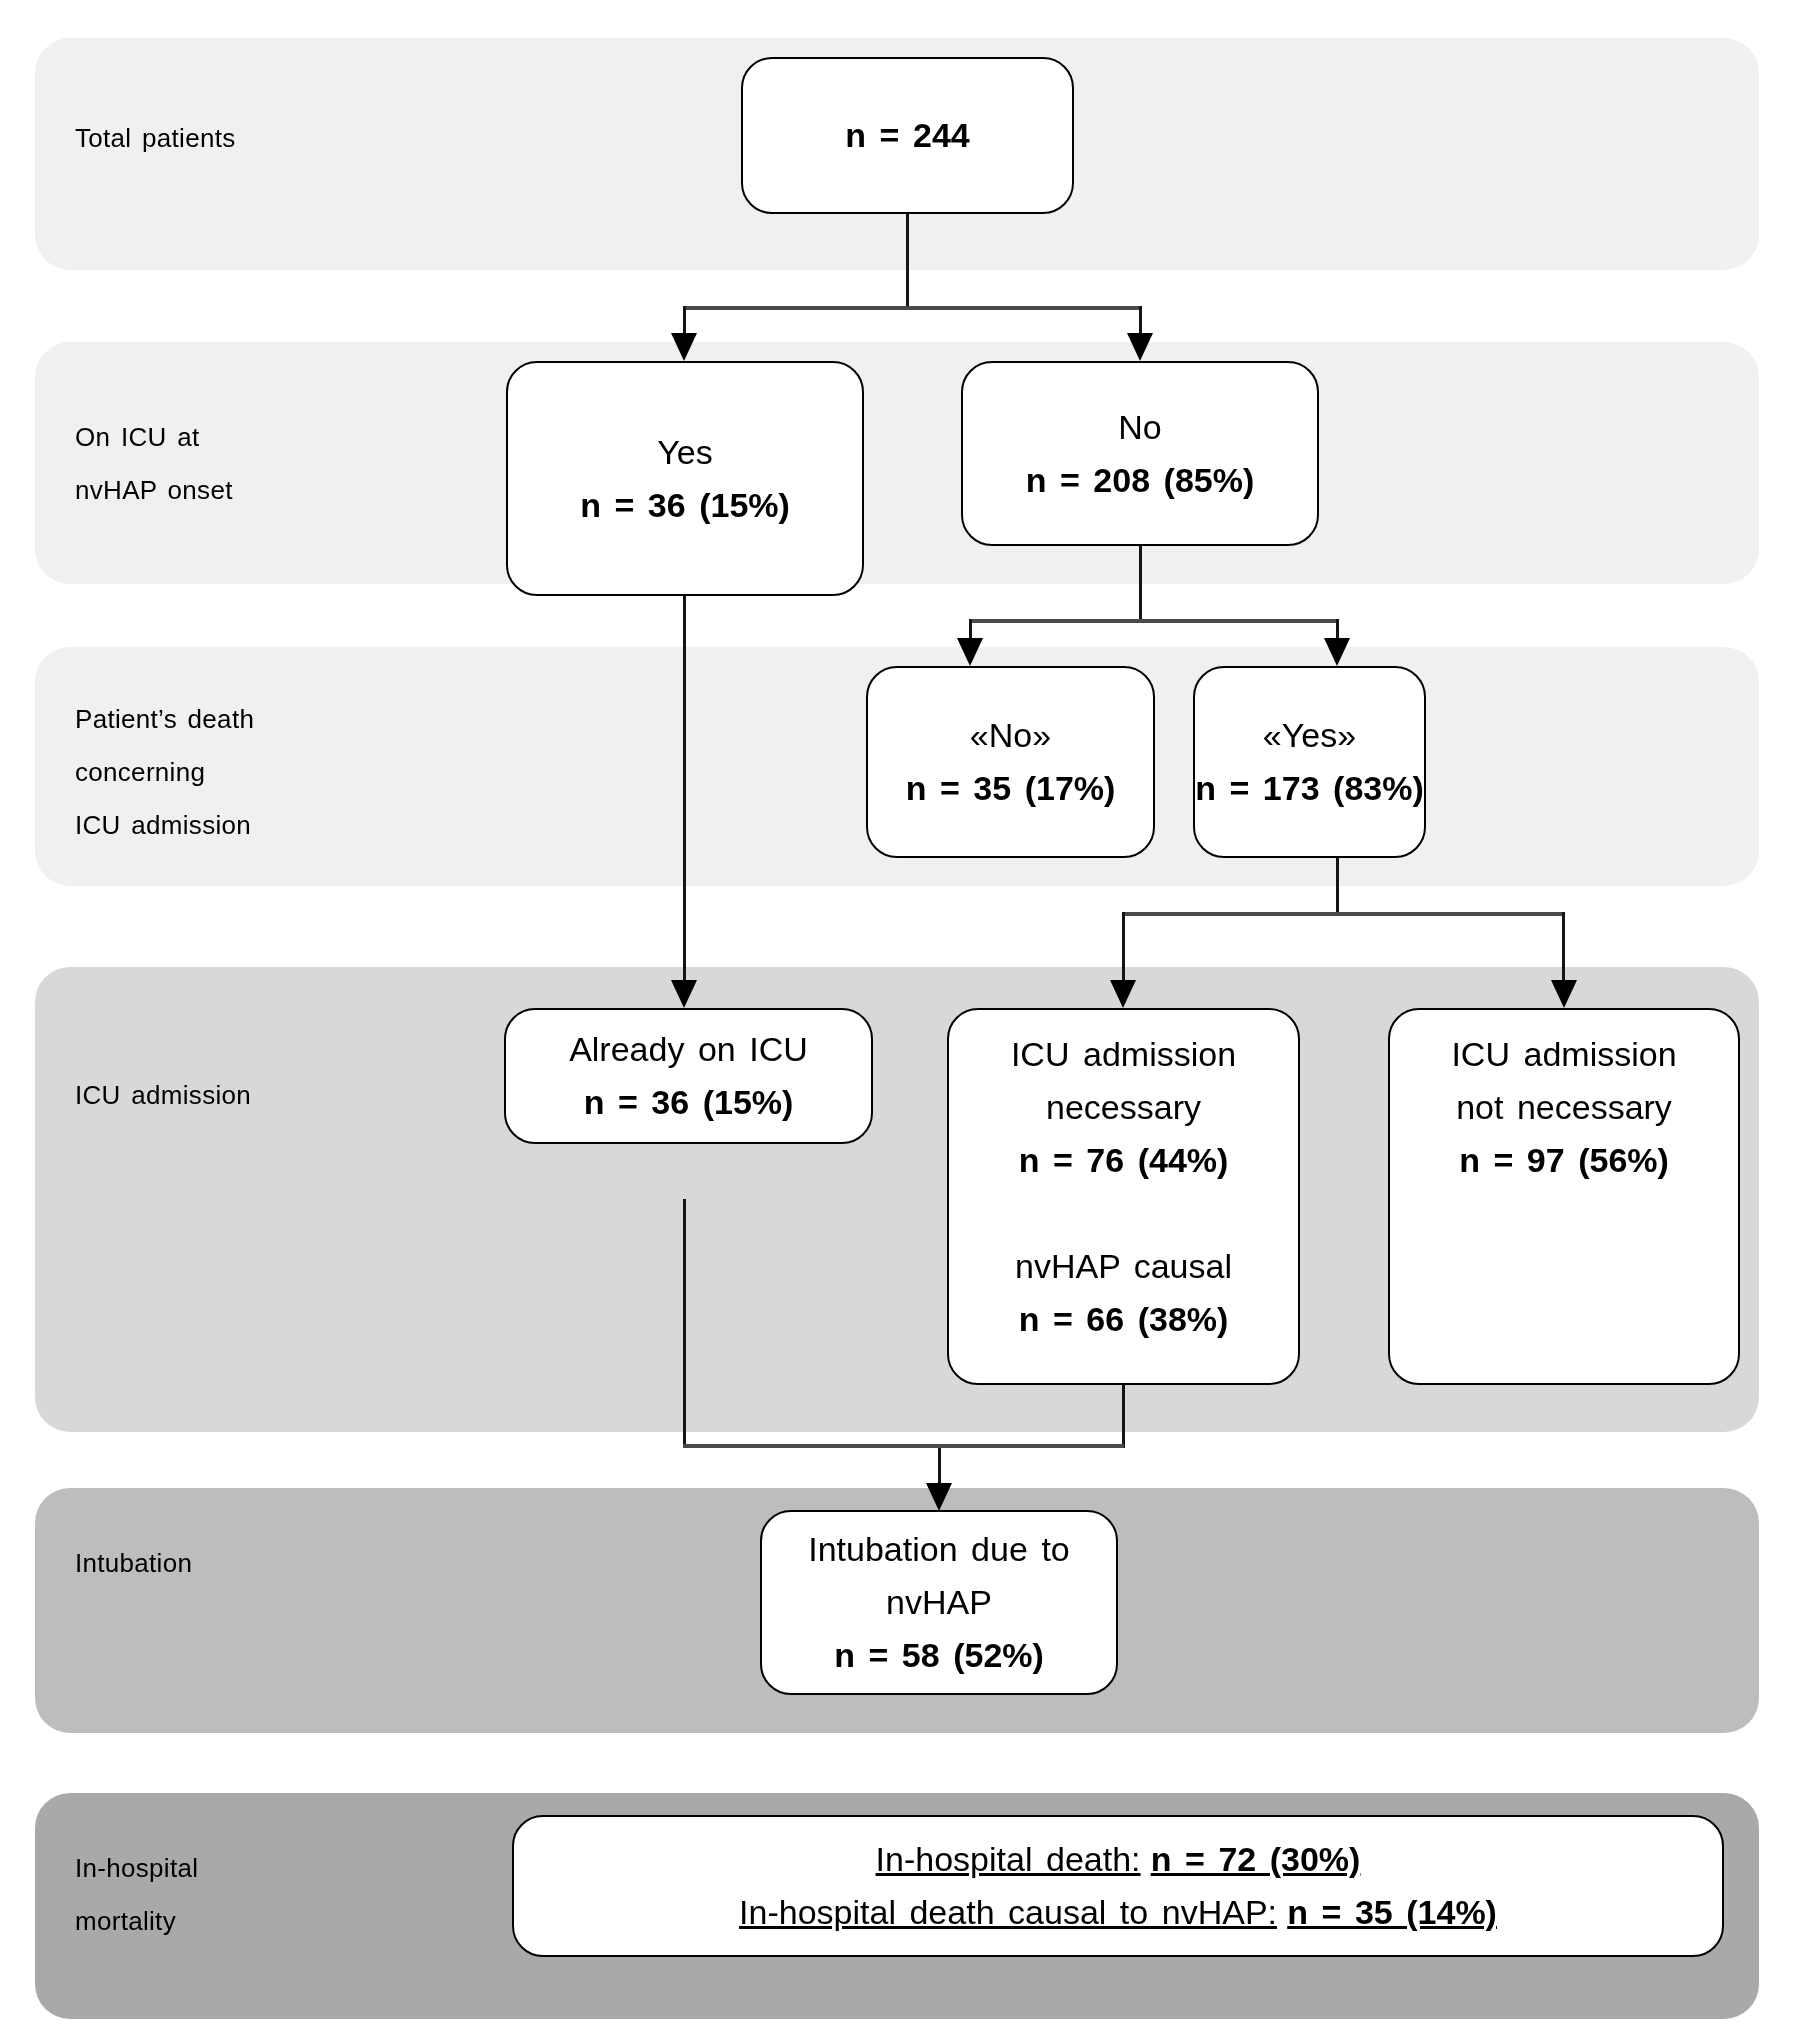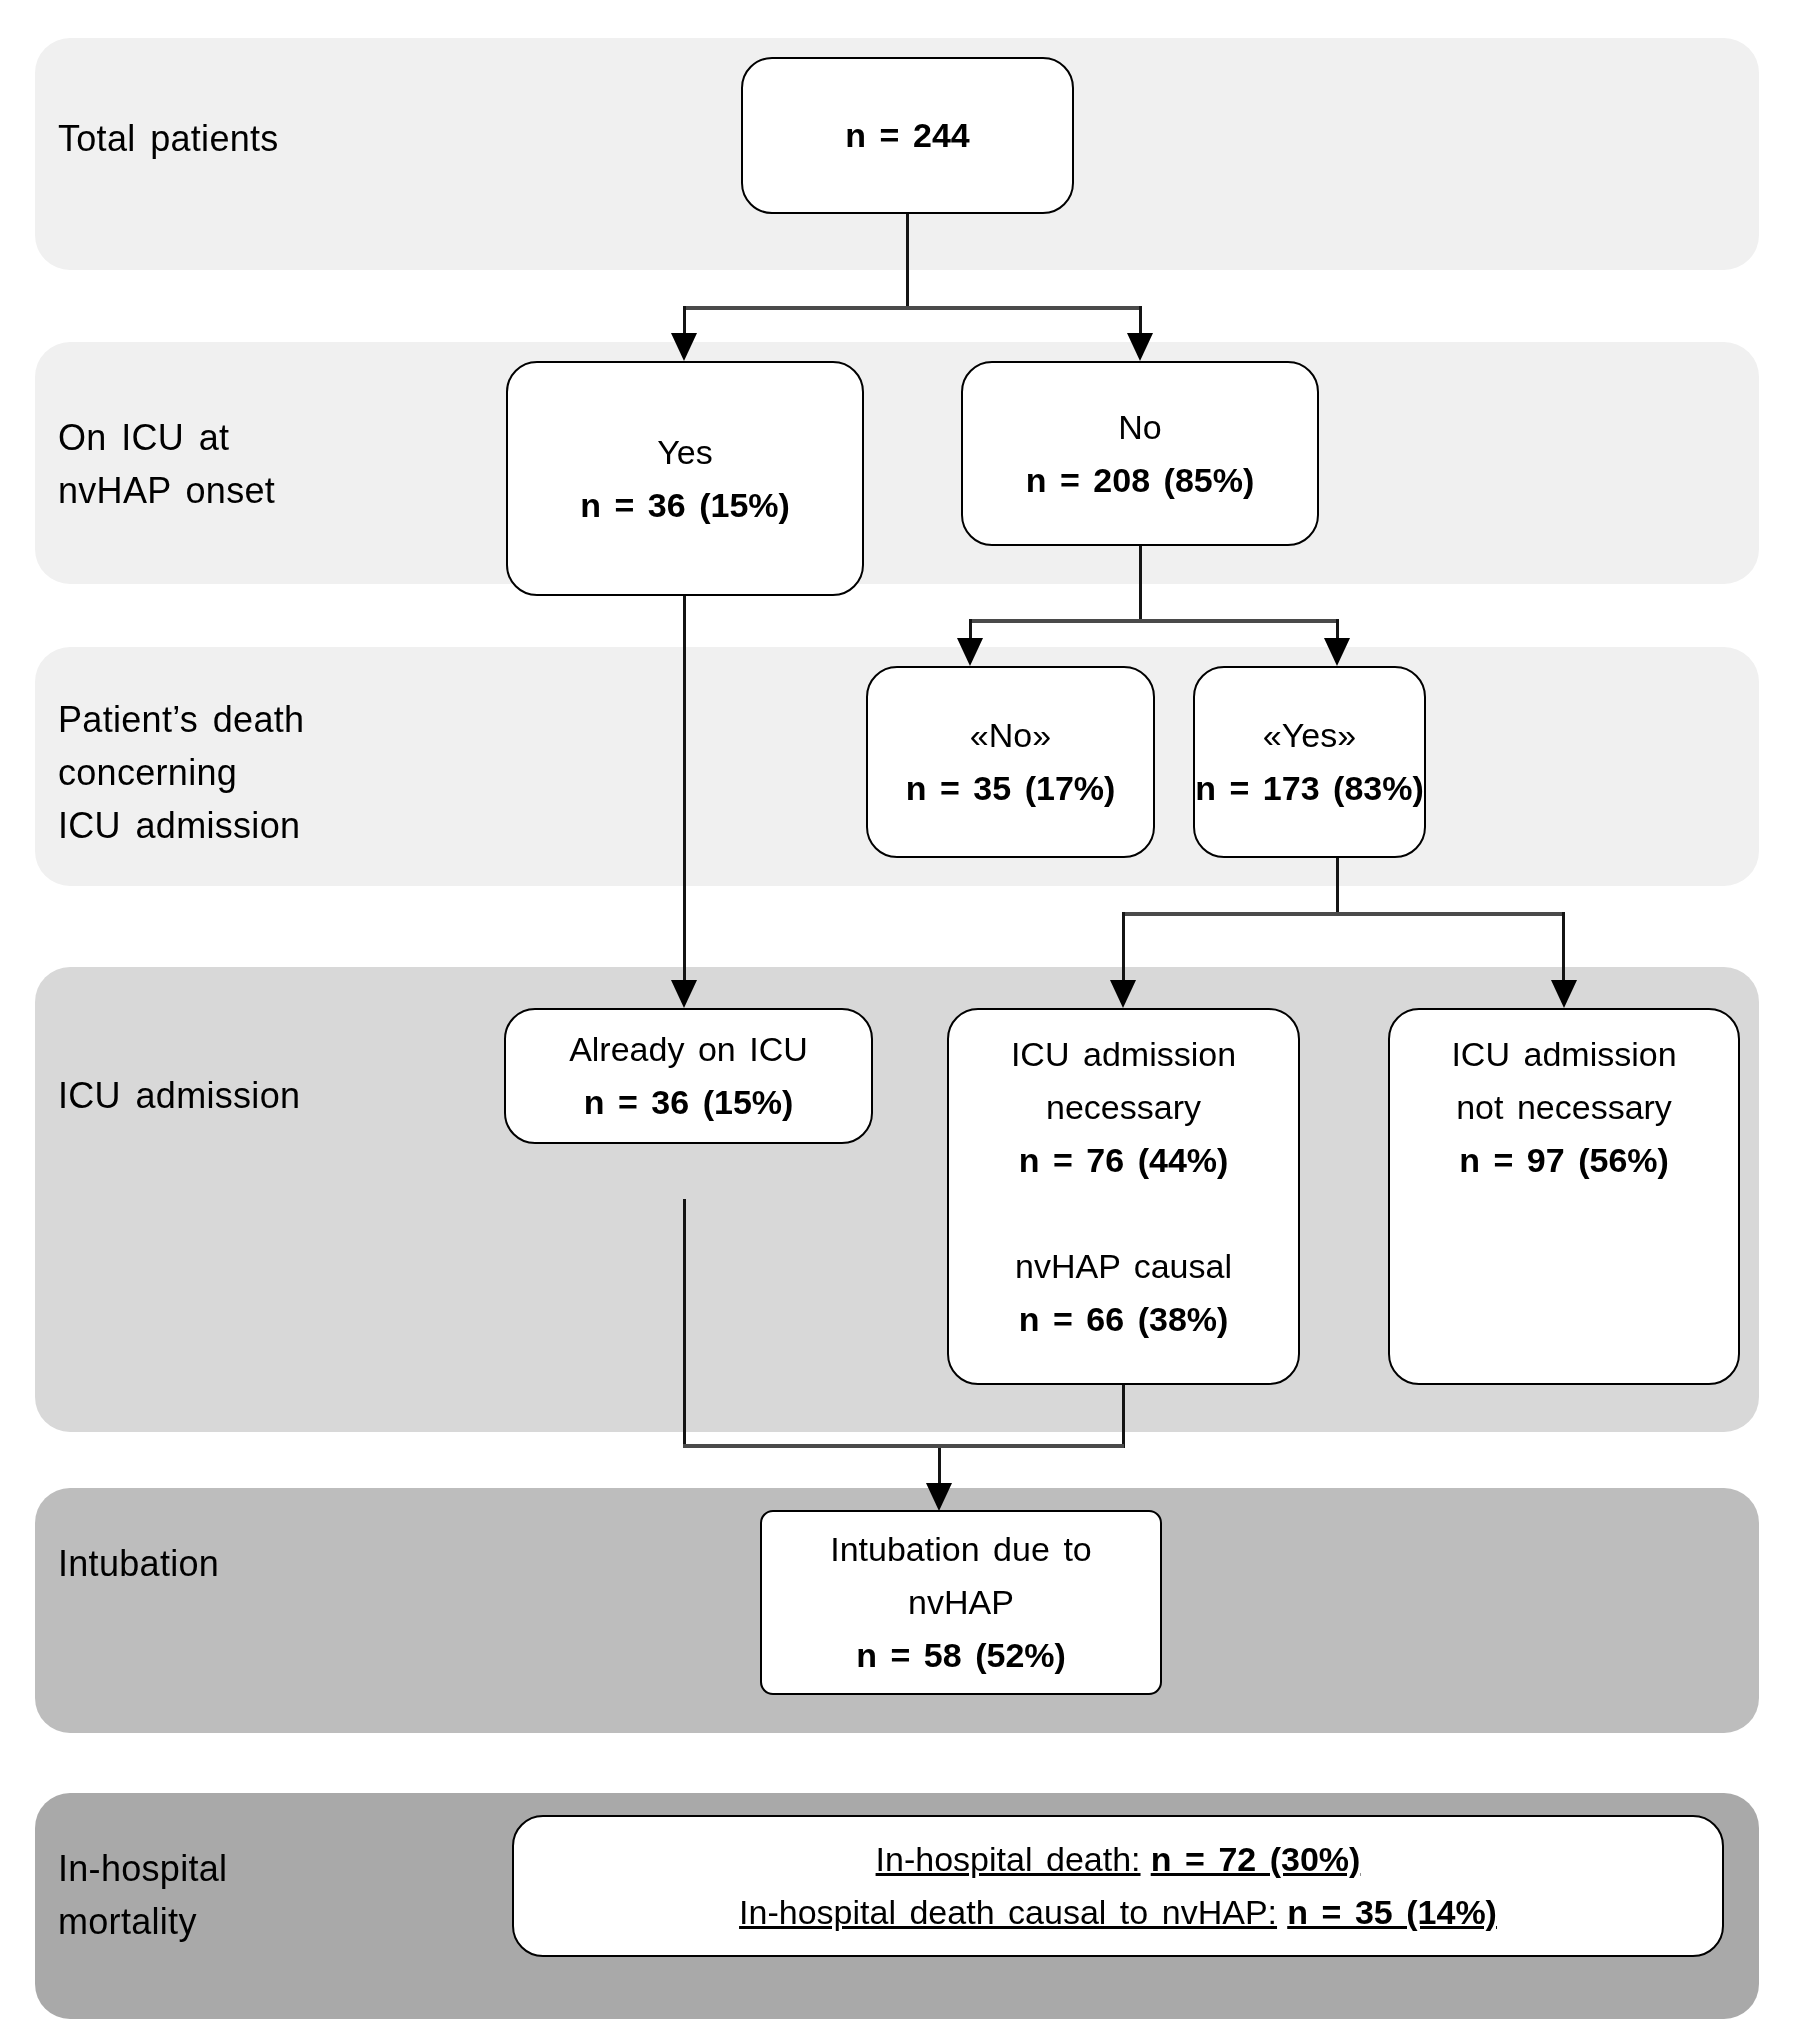--- a/index.html
+++ b/index.html
@@ -18,22 +18,22 @@
   }
   
   .band {
     position: absolute;
     left: 35px;
     width: 1724px;
     border-radius: 35px;
   }
   .band-label {
     position: absolute;
-    left: 58px;
-    font-size: 36px;
+    left: 75px;
+    font-size: 26px;
     line-height: 53px;
     letter-spacing: 0.3px;
     word-spacing: 0.12em;
     white-space: nowrap;
   }
   
   .node {
     position: absolute;
     background: #ffffff;
     border: 2.5px solid #000000;
@@ -178,21 +178,21 @@
     <div class="line">nvHAP causal</div>
     <div class="line bold">n = 66 (38%)</div>
   </div>
 
   <div class="node top-align" style="left:1388px;top:1008px;width:352px;height:377px;">
     <div class="line">ICU admission</div>
     <div class="line">not necessary</div>
     <div class="line bold">n = 97 (56%)</div>
   </div>
 
-  <div class="node" style="left:760px;top:1510px;width:402px;height:185px;border-radius:13px;">
+  <div class="node" style="left:760px;top:1510px;width:358px;height:185px;">
     <div class="line">Intubation due to</div>
     <div class="line">nvHAP</div>
     <div class="line bold">n = 58 (52%)</div>
   </div>
 
   <div class="node" style="left:512px;top:1815px;width:1212px;height:142px;text-decoration:underline;">
     <div class="line">
       <span>In-hospital death:</span><span class="bold inline-gap">n = 72 (30%)</span>
     </div>
     <div class="line">

